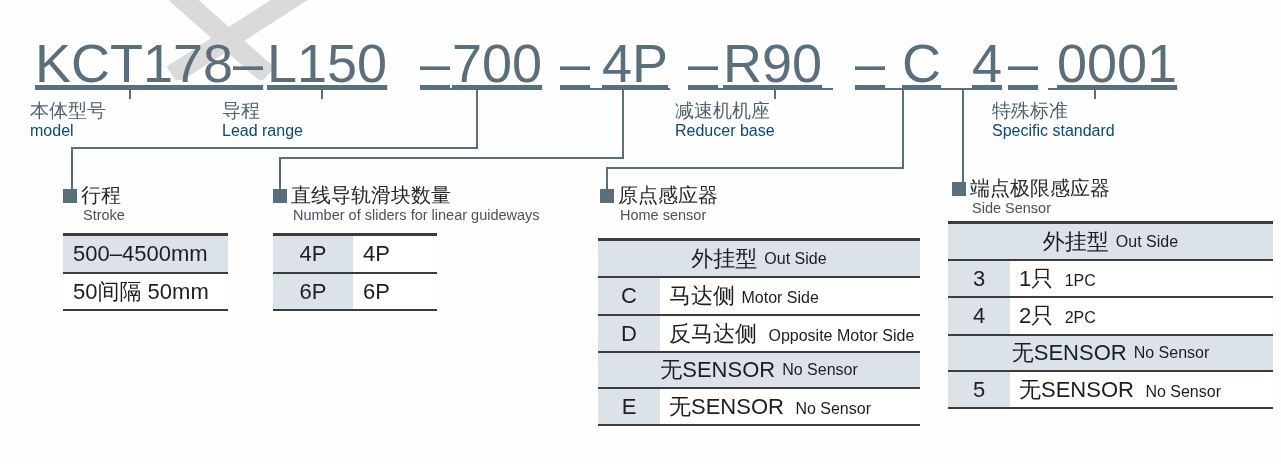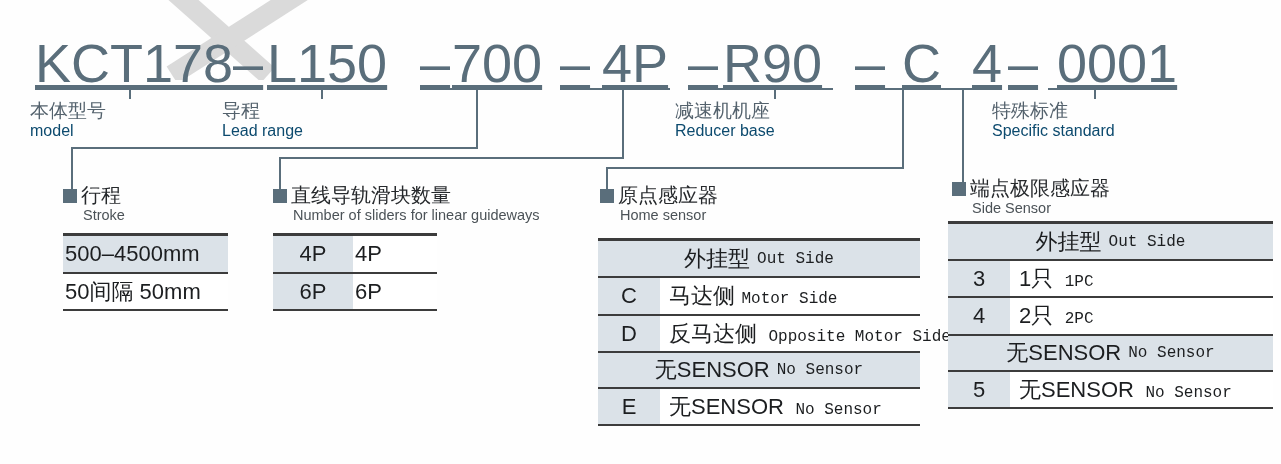--- a/index.html
+++ b/index.html
@@ -57,24 +57,24 @@
   .t-limit{left:948px;top:221px;width:325px;}
   .tr{display:flex;align-items:center;border-bottom:2px solid #3c3c3c;white-space:nowrap;}
   .tr.last{border-bottom:none;}
   .h36{height:34px}.h37{height:35px}.h38{height:36px}
   .shade{background:#dbe2e8;}
   .code{align-self:stretch;flex:none;background:#dbe2e8;display:flex;align-items:center;
         justify-content:center;font-size:22px;color:#1c1e20;}
   .w62{width:62px}.w80{width:80px}
   .cell{padding-left:9px;color:#1c1e20;}
   .cjk{font-size:22px;color:#1c1e20;}
-  .sub{font-size:16px;color:#1c1e20;margin-left:2px;font-family:Liberation Mono, monospace;}
+  .sub{font-size:16px;color:#1c1e20;margin-left:2px;}
   .sp{margin-left:7px;}
   .hdr{justify-content:center;background:#dbe2e8;text-align:center;}
-  .pad{padding-left:2px;font-size:22px;color:#1c1e20;}
+  .pad{padding-left:10px;font-size:22px;color:#1c1e20;}
 </style>
 </head>
 <body>
 
 <div class="page">
 
   <svg class="wm" width="360" height="80">
     <line x1="170" y1="-12" x2="268" y2="75" stroke="#dadada" stroke-width="20"></line>
     <line x1="308" y1="-12" x2="172" y2="75" stroke="#dadada" stroke-width="20"></line>
   </svg>

